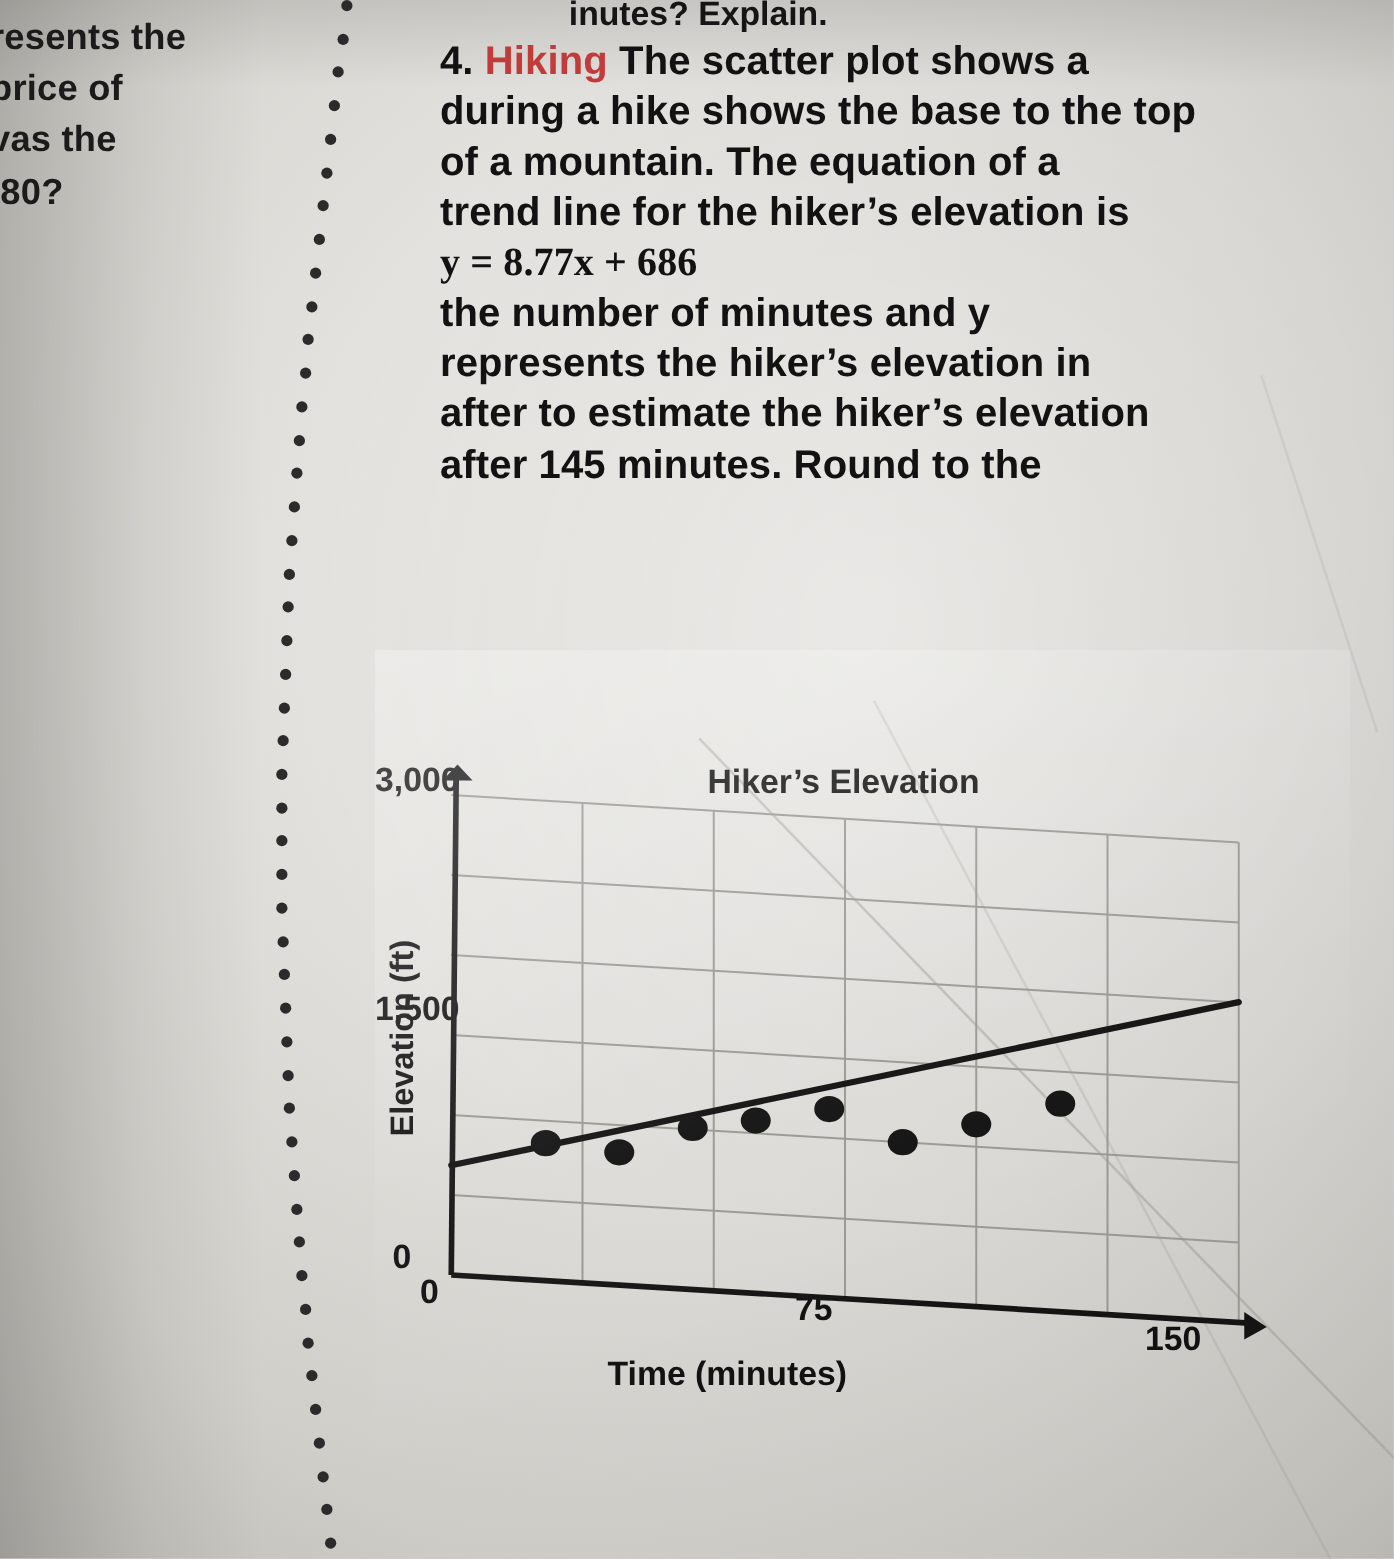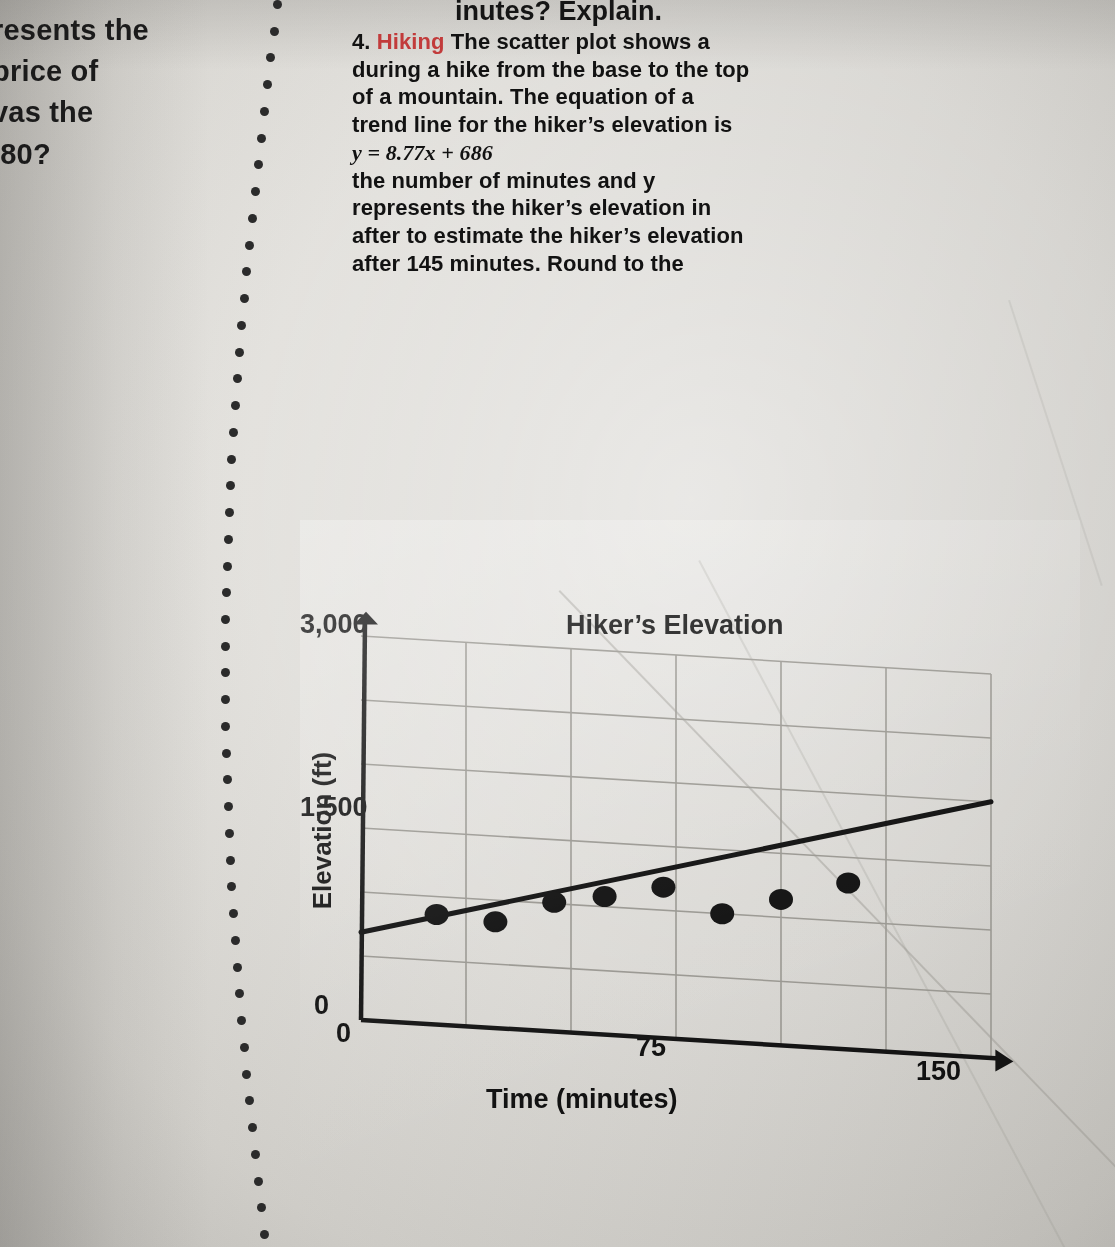--- a/index.html
+++ b/index.html
@@ -91,37 +91,36 @@
     color: #151515;
     white-space: nowrap;
   }
   #prob {
     position: absolute;
     left: 352px;
     top: 28px;
     width: 680px;
   }
   #prob .line {
-    font-size: 22px;
+    font-size: 32px;
     font-weight: 700;
     line-height: 1.26;
     color: #121212;
     letter-spacing: 0.1px;
   }
   .num {
     color: #121212;
     font-weight: 800;
   }
   .hilite {
     color: #c23b3b;
     font-weight: 800;
   }
   .eq {
     font-family: "Liberation Serif", serif;
-    font-style: italic;
     font-weight: 700;
   }
 
   
   #chart-wrap {
     position: absolute;
     left: 236px;
     top: 600px;
     width: 800px;
     height: 540px;
@@ -240,21 +239,21 @@
     </div>
 
   <div id="top-cut">inutes? Explain.</div>
 
   <div id="prob">
     <div class="line">
       <span class="num">4.</span>
       <span class="hilite">Hiking</span>
       <span>The scatter plot shows a</span>
     </div>
-    <div class="line">during a hike from the base to the top</div>
+    <div class="line">during a hike shows the base to the top</div>
     <div class="line">of a mountain. The equation of a</div>
     <div class="line">trend line for the hiker’s elevation is</div>
     <div class="line">
       <span class="eq">y = 8.77x + 686</span>
     </div>
     <div class="line">the number of minutes and y</div>
     <div class="line">represents the hiker’s elevation in</div>
     <div class="line">after to estimate the hiker’s elevation</div>
     <div class="line">after 145 minutes. Round to the</div>
   </div>

